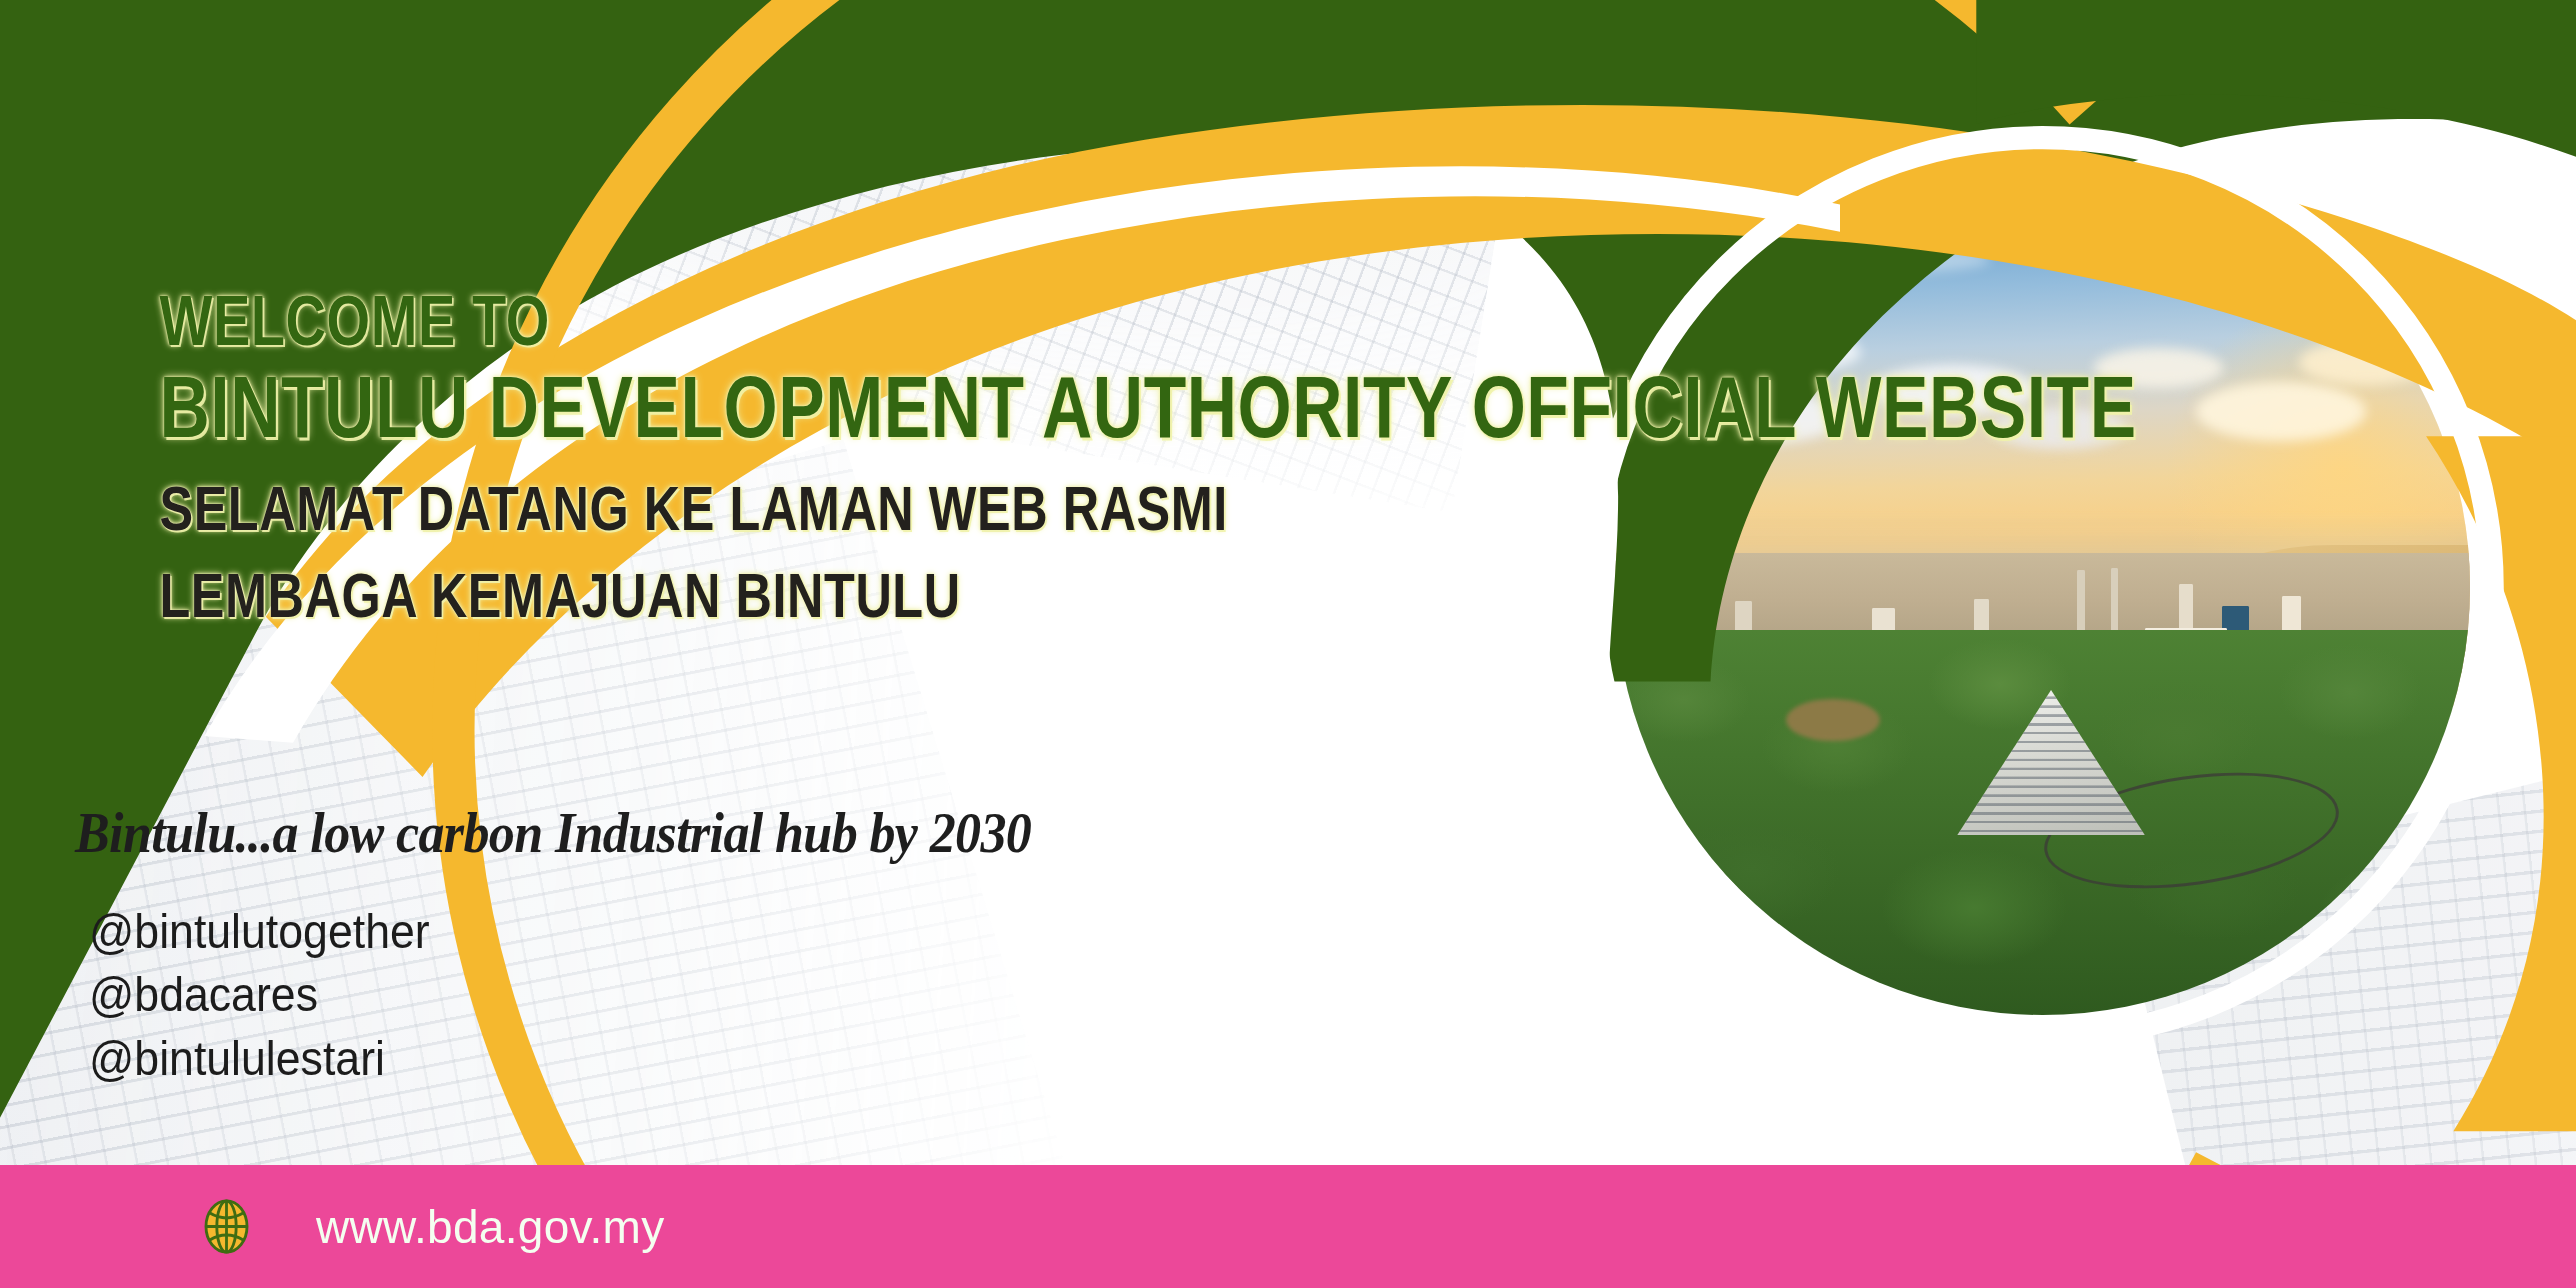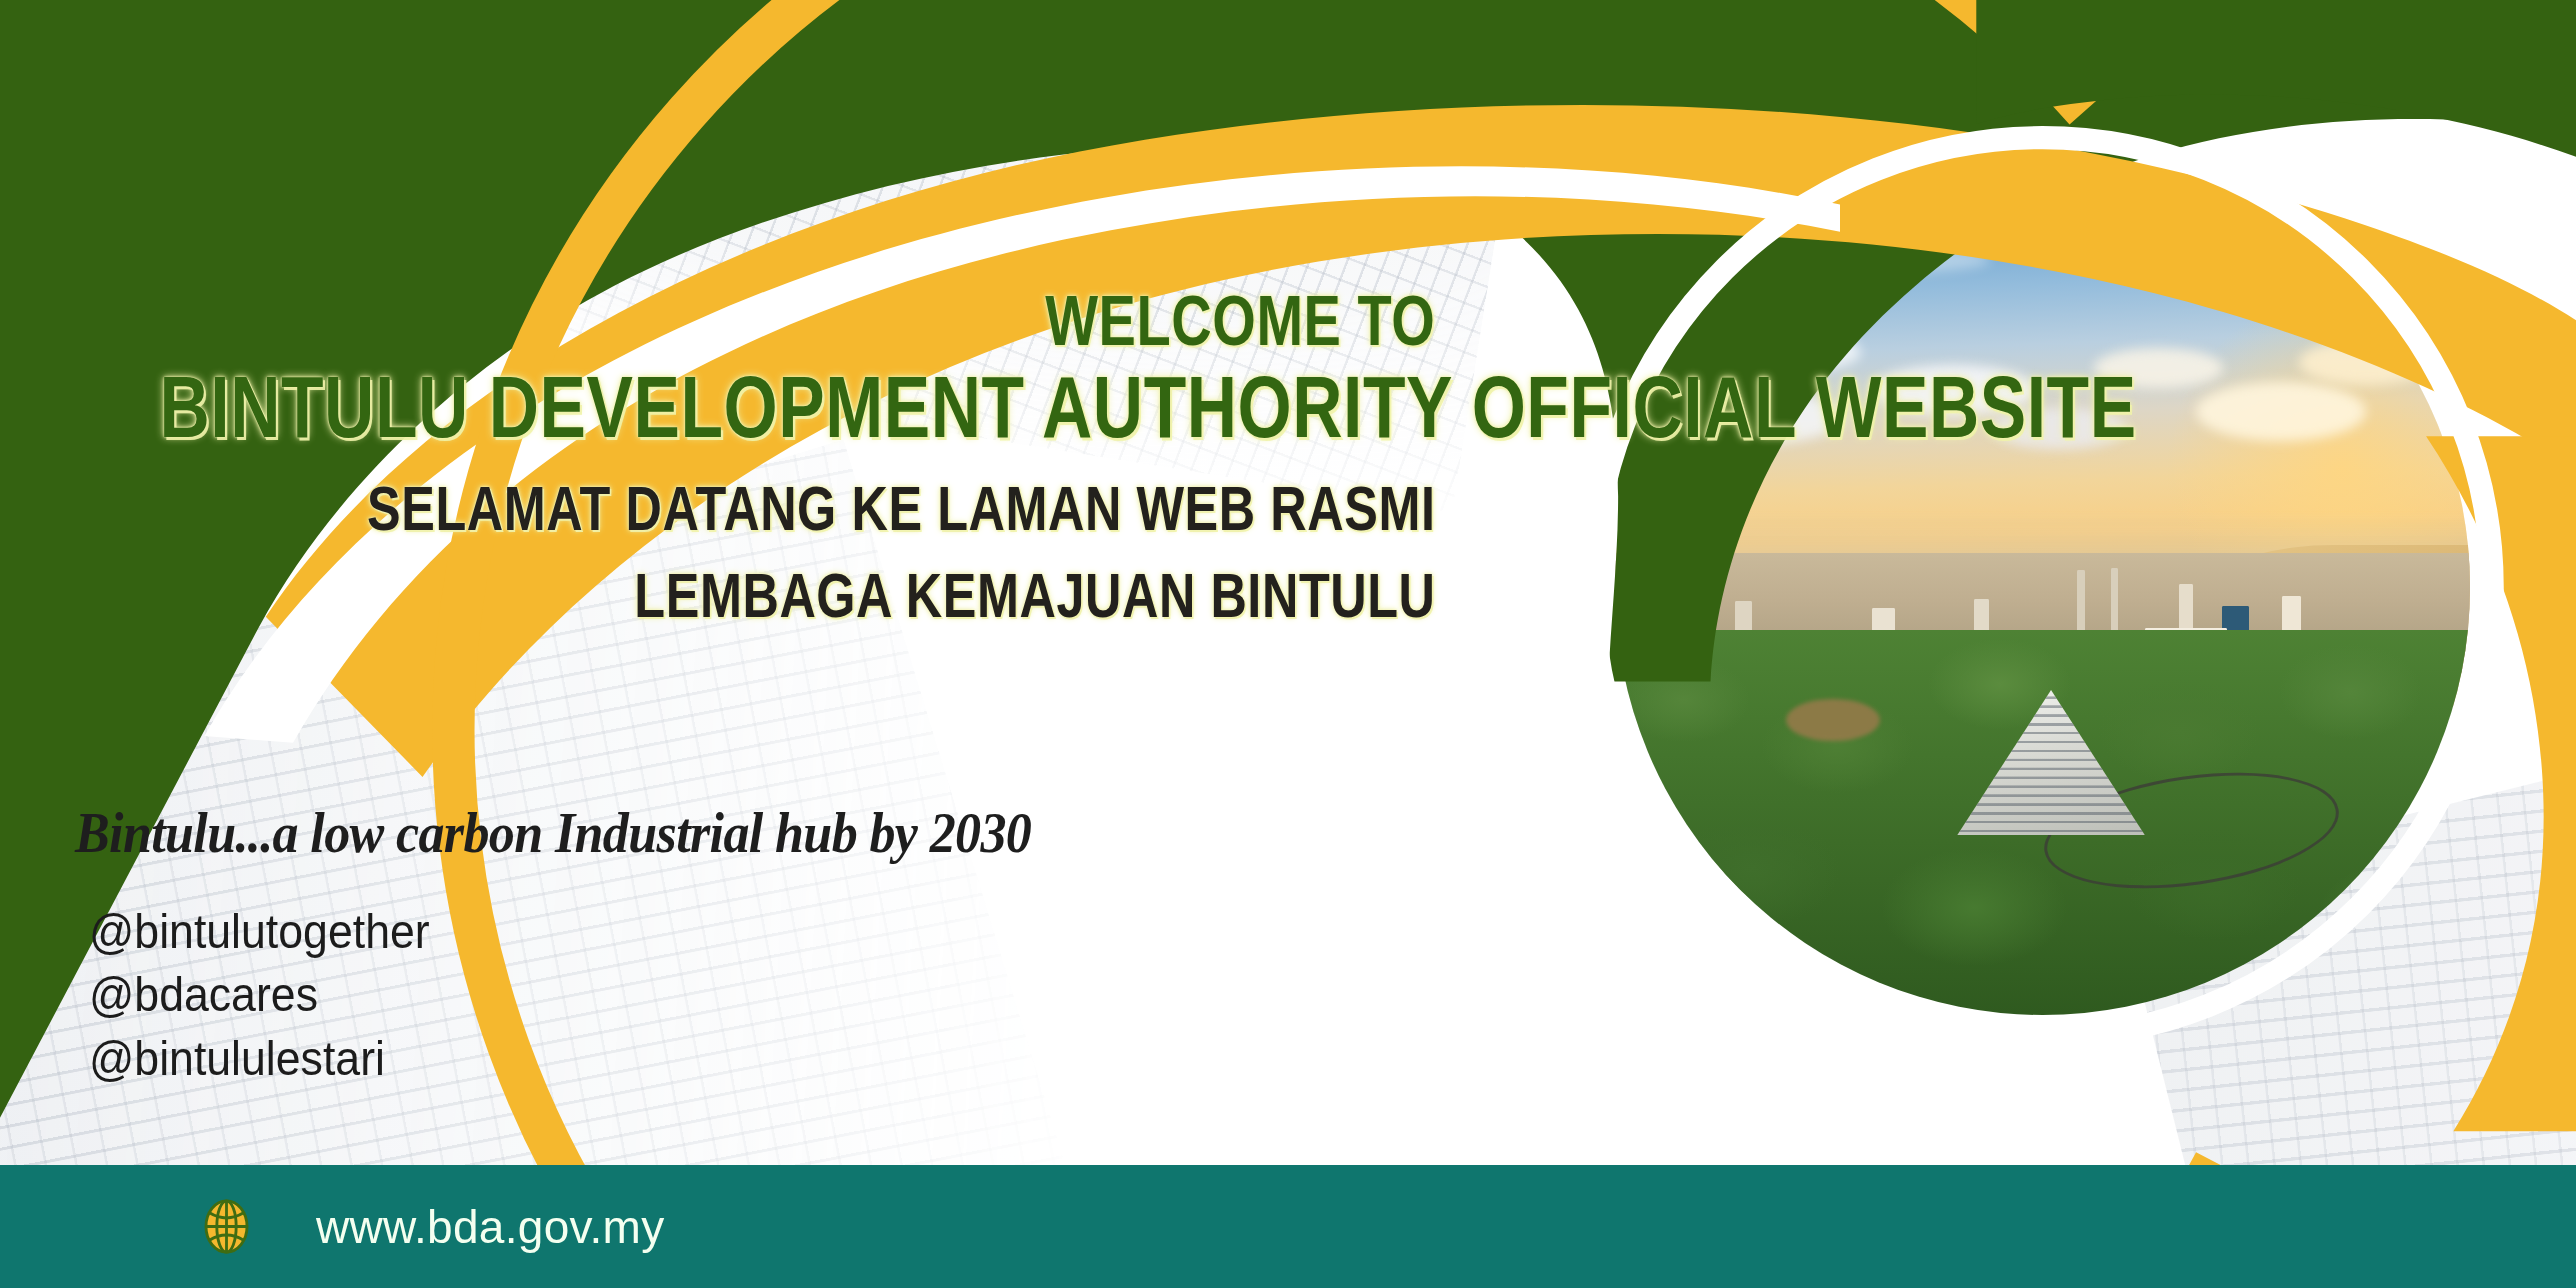--- a/index.html
+++ b/index.html
@@ -217,21 +217,21 @@
 
   
   #shapes { position: absolute; inset: 0; }
 
   
   #headline-block {
     position: absolute;
     left: 0;
     top: 286px;
     width: 1595px;
-    text-align: right;
+    text-align: left;
   }
   .hl-line {
     margin: 0;
     font-family: "Liberation Sans", sans-serif;
     font-weight: 700;
     letter-spacing: 0.7px;
     line-height: 1.02;
     transform: scaleX(0.80);
     transform-origin: center;
     white-space: nowrap;
@@ -298,21 +298,21 @@
     white-space: nowrap;
   }
 
   
   #footer-bar {
     position: absolute;
     left: 0;
     bottom: 0;
     width: 2576px;
     height: 123px;
-    background: #0f766e;
+    background: #ec4899;
     display: flex;
     align-items: center;
   }
   .contact-item {
     display: flex;
     align-items: center;
   }
   #contact-web { margin-left: 198px; }
   #contact-email { margin-left: 1332px; }
   .contact-icon {

